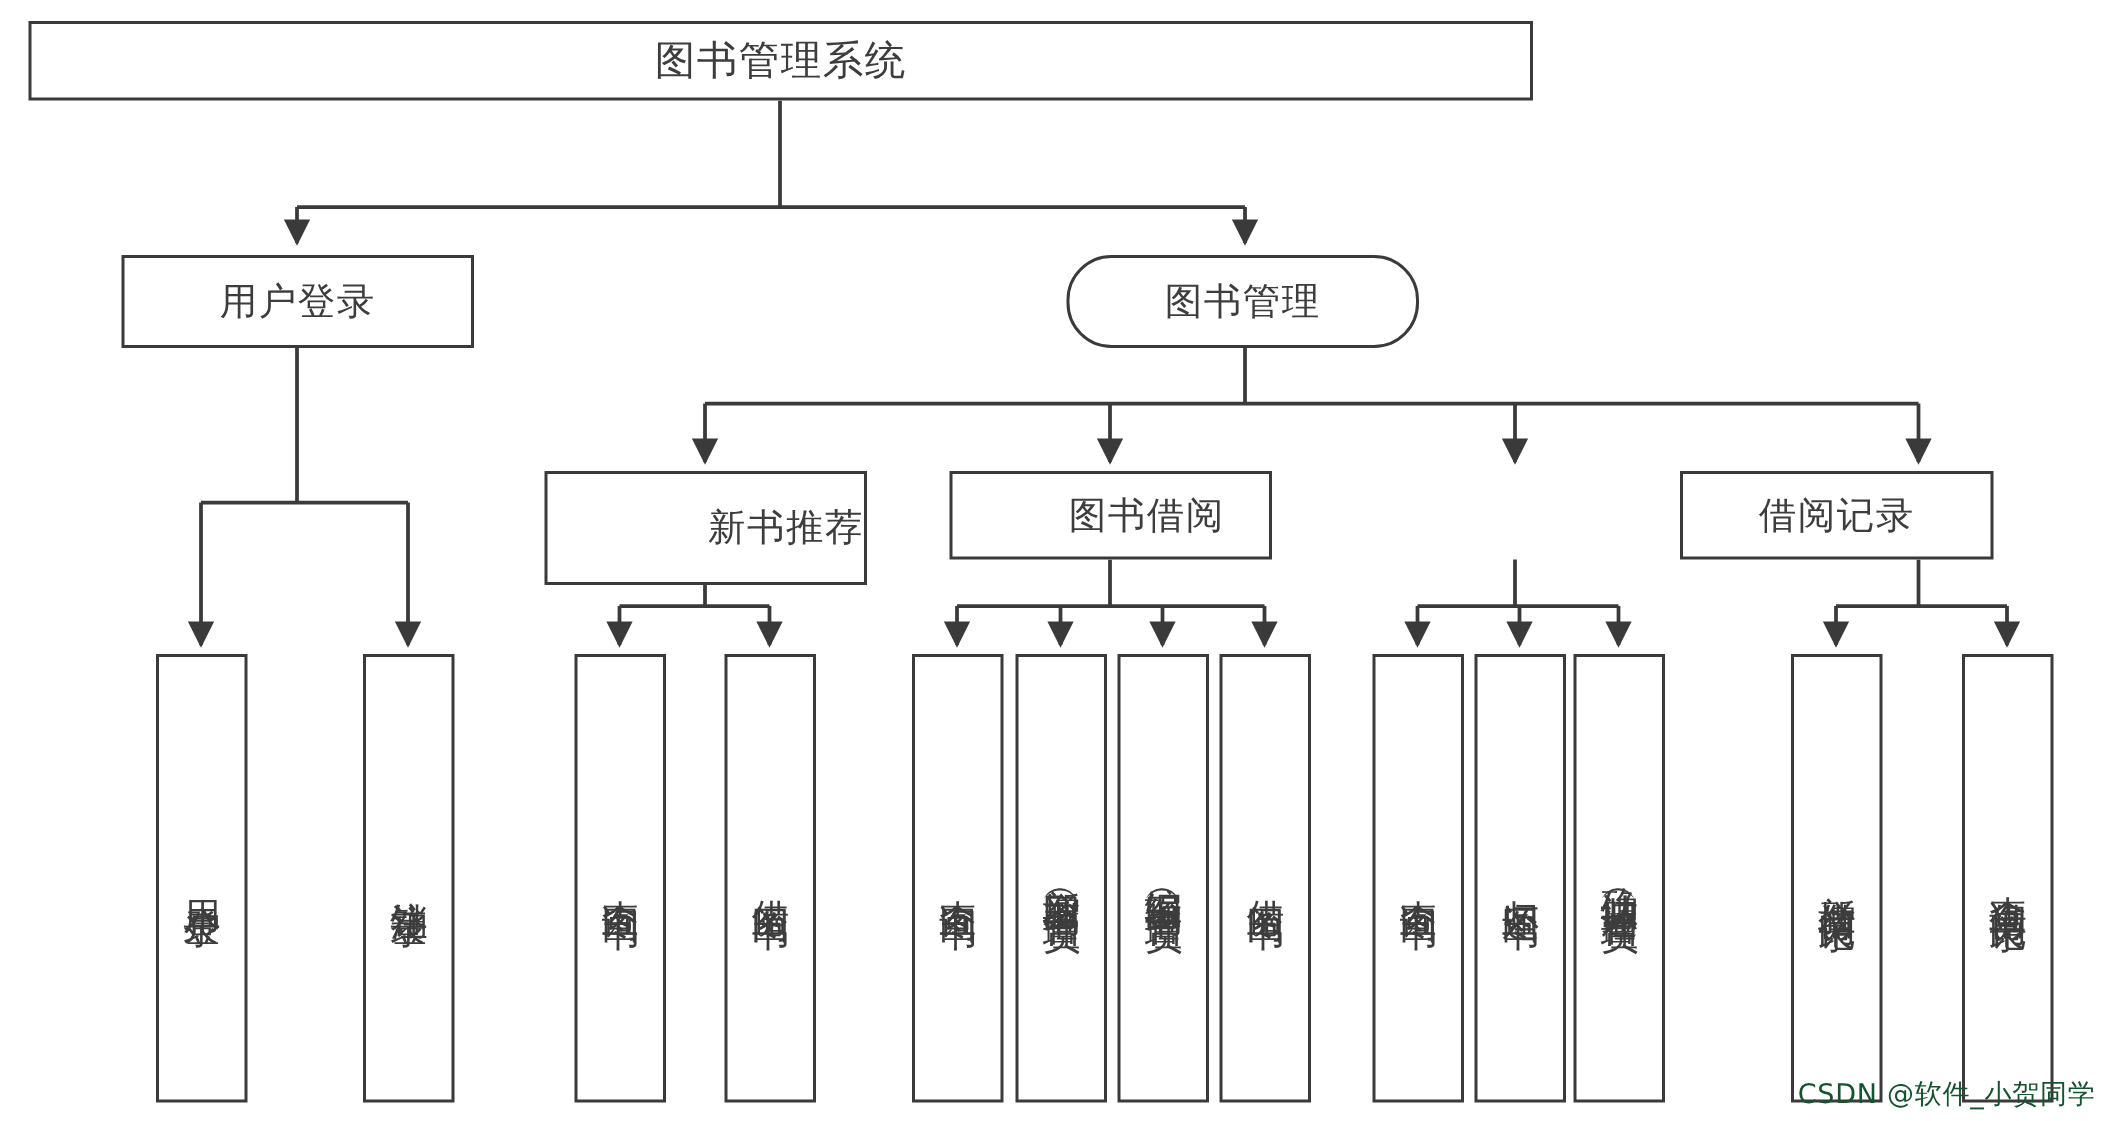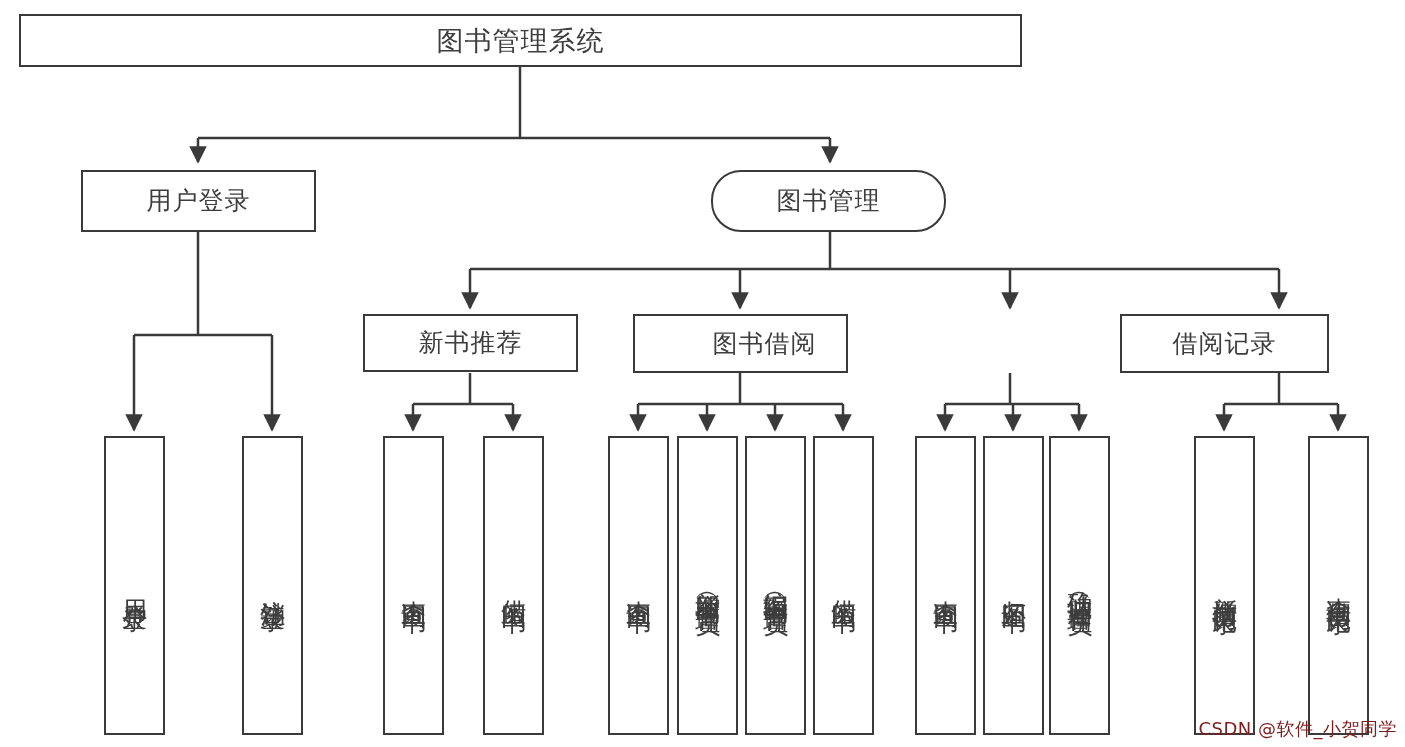--- a/index.html
+++ b/index.html
@@ -58,21 +58,21 @@
     white-space: nowrap;
   }
   .node.root .label {
     font-size: 27px;
   }
   #watermark {
     position: absolute;
     right: 8px;
     bottom: 6px;
     font-size: 18px;
-    color: #7f1d1d;
+    color: #14532d;
     letter-spacing: 0.5px;
     white-space: nowrap;
   }
 </style>
 </head>
 <body>
 
 <div id="canvas">
 
   <svg id="wires" viewBox="0 0 1405 747" xmlns="http://www.w3.org/2000/svg">
@@ -129,21 +129,21 @@
     <span class="label">图书管理系统</span>
   </div>
 
   <div class="node horiz" style="left:81px; top:170px; width:235px; height:62px;">
     <span class="label">用户登录</span>
   </div>
   <div class="node horiz" style="left:711px; top:170px; width:235px; height:62px;border-radius:30px;">
     <span class="label">图书管理</span>
   </div>
 
-  <div class="node horiz" style="left:363px; top:314px; width:215px; height:58px;">
+  <div class="node horiz" style="left:363px; top:314px; width:215px; height:76px;justify-content:flex-end;">
     <span class="label">新书推荐</span>
   </div>
   <div class="node horiz" style="left:633px; top:314px; width:215px; height:59px;padding-left:48px;">
     <span class="label">图书借阅</span>
   </div>
   <div class="node horiz" style="left:1120px; top:314px; width:209px; height:59px;">
     <span class="label">借阅记录</span>
   </div>
 
   <div class="node vert" style="left:104px; top:436px; width:61px; height:299px;">

